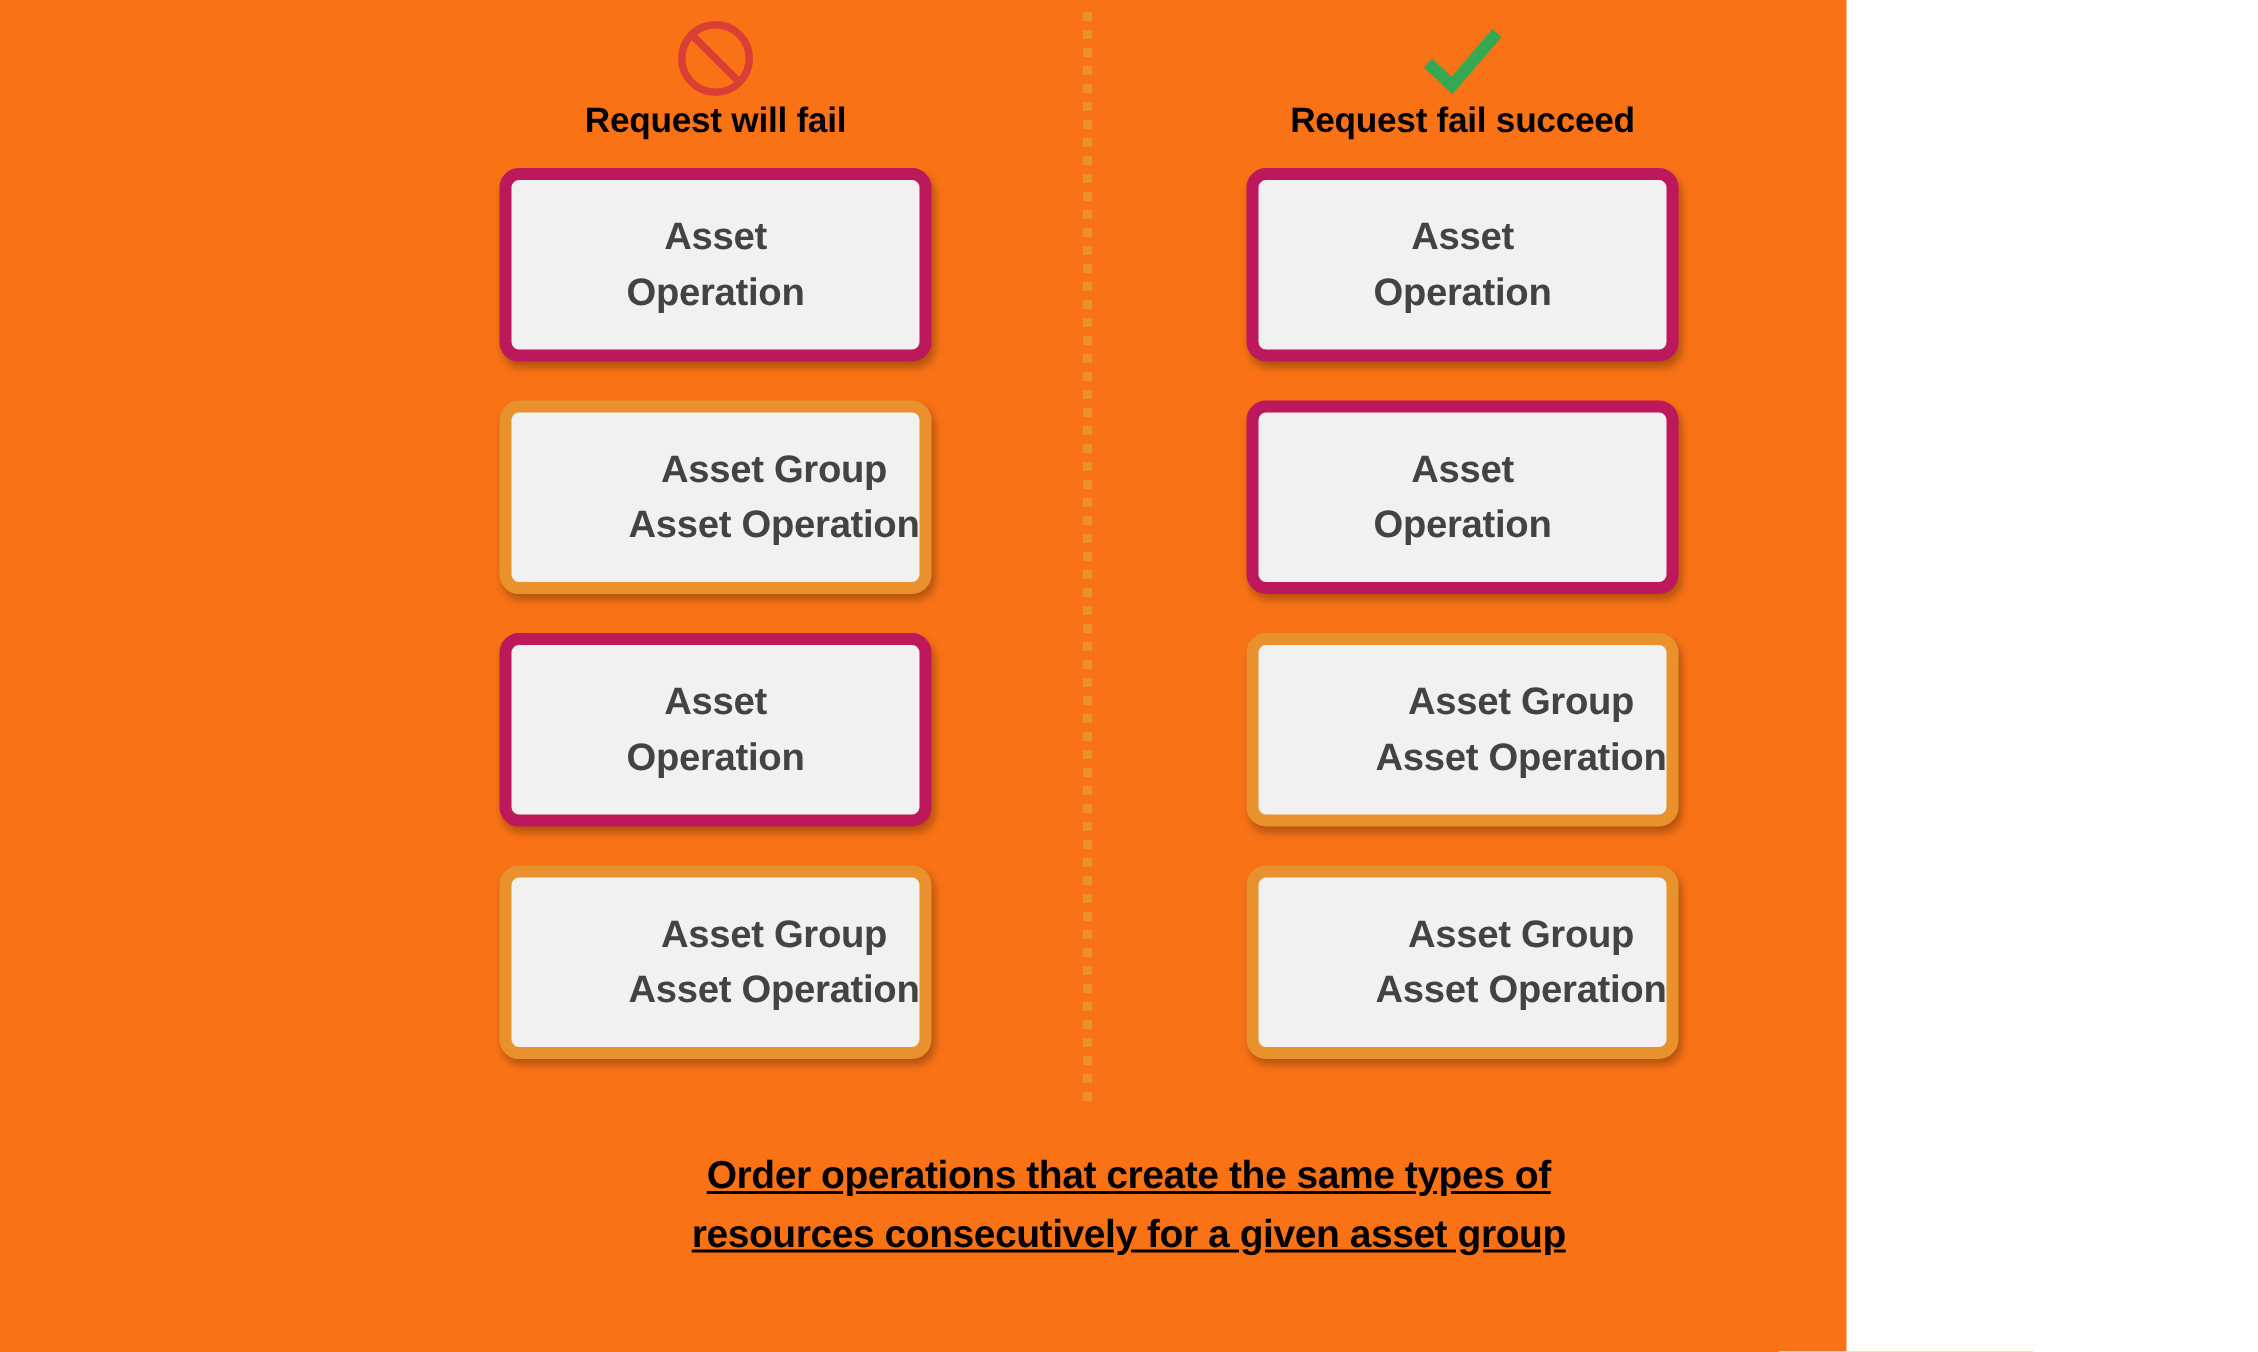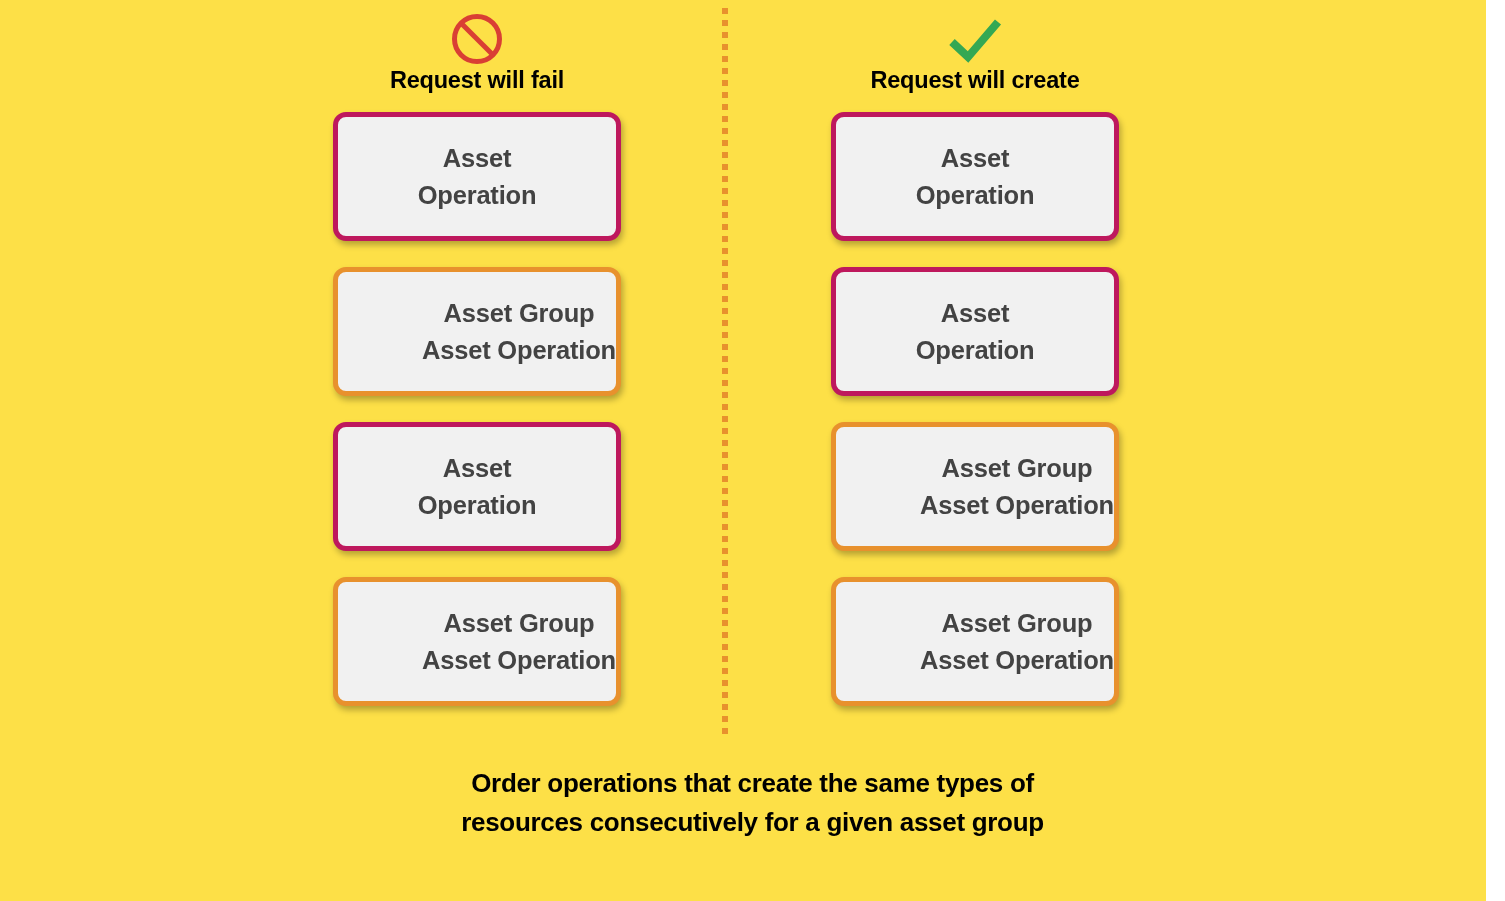--- a/index.html
+++ b/index.html
@@ -6,23 +6,23 @@
     margin: 0;
     padding: 0;
     background: #ffffff;
   }
   body {
     font-family: "Liberation Sans", sans-serif;
     -webkit-font-smoothing: antialiased;
   }
   #canvas {
     position: relative;
-    width: 1486px;
+    width: 1231px;
     height: 901px;
-    background: #fde047;
+    background: #f97316;
     overflow: hidden;
   }
 
   
   .divider {
     position: absolute;
     left: 722px;
     top: 8px;
     width: 6px;
     height: 729px;
@@ -77,21 +77,21 @@
     left: 6px;
     width: 288px;
   }
   .op-box {
     position: relative;
     box-sizing: border-box;
     width: 288px;
     height: 129px;
     margin-bottom: 26px;
     border-radius: 13px;
-    border: 5px solid #be185d;
+    border: 8px solid #be185d;
     background: #f1f1f1;
     box-shadow: 2px 4px 6px rgba(0,0,0,0.28);
     display: flex;
     align-items: center;
     justify-content: center;
   }
   .op-box.orange { border-color: #e8912d; justify-content: flex-end; }
 
   .op-label {
     font-size: 25.5px;
@@ -109,20 +109,21 @@
     left: 0;
     top: 764px;
     width: 1505px;
     text-align: center;
     font-size: 26px;
     font-weight: bold;
     color: #000000;
     line-height: 1.5;
     letter-spacing: -0.3px;
     white-space: pre-line;
+    text-decoration: underline;
   }
 </style>
 </head>
 <body>
 
 <div id="canvas">
 
   <div class="column left">
     <div class="col-header">
       <div class="col-icon">
@@ -156,21 +157,21 @@
 
   <div class="divider"></div>
 
   <div class="column right">
     <div class="col-header">
       <div class="col-icon">
         <svg width="62" height="54" viewBox="0 0 62 54" aria-hidden="true">
           <polyline points="8,30 24,45 54,10" fill="none" stroke="#34a853" stroke-width="8" stroke-linecap="butt" stroke-linejoin="miter"></polyline>
         </svg>
       </div>
-      <div class="col-title">Request will create</div>
+      <div class="col-title">Request fail succeed</div>
     </div>
 
     <div class="box-stack">
       <div class="op-box">
         <div class="op-label">Asset
 Operation</div>
       </div>
       <div class="op-box">
         <div class="op-label">Asset
 Operation</div>

